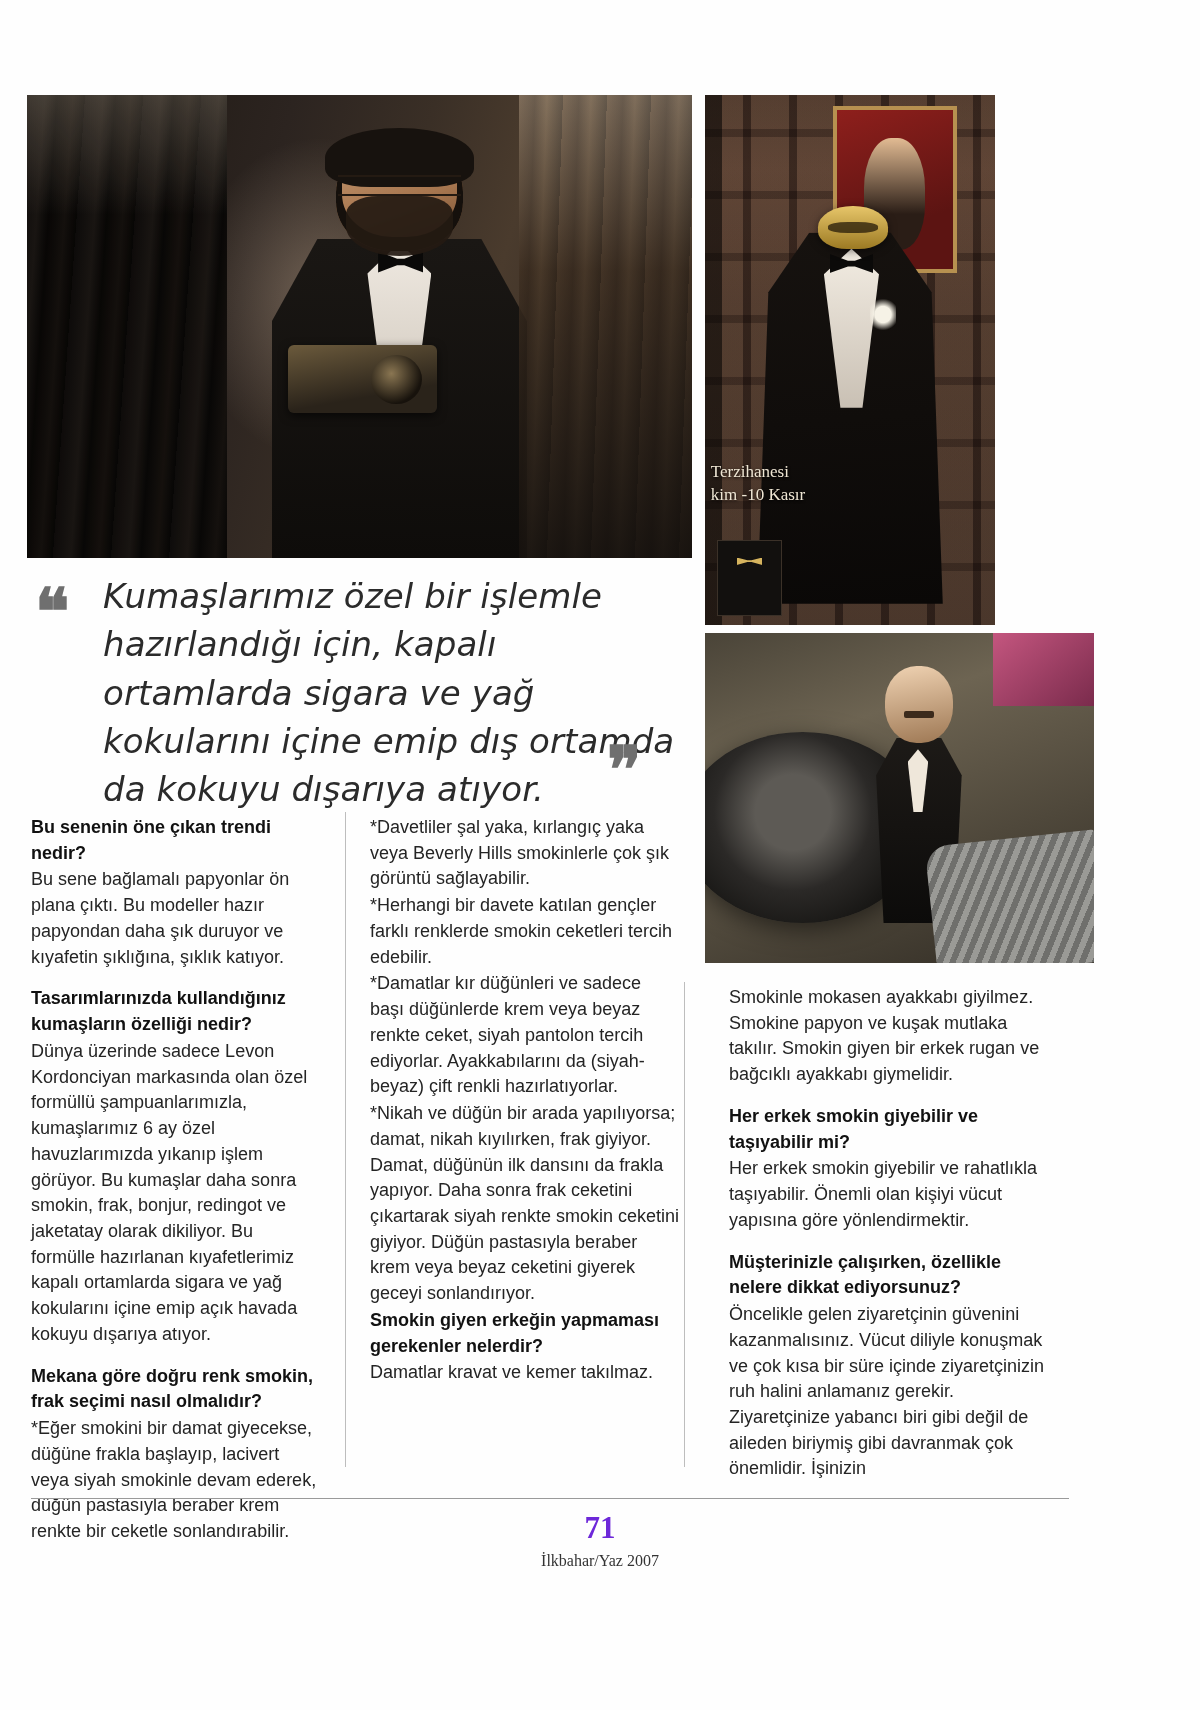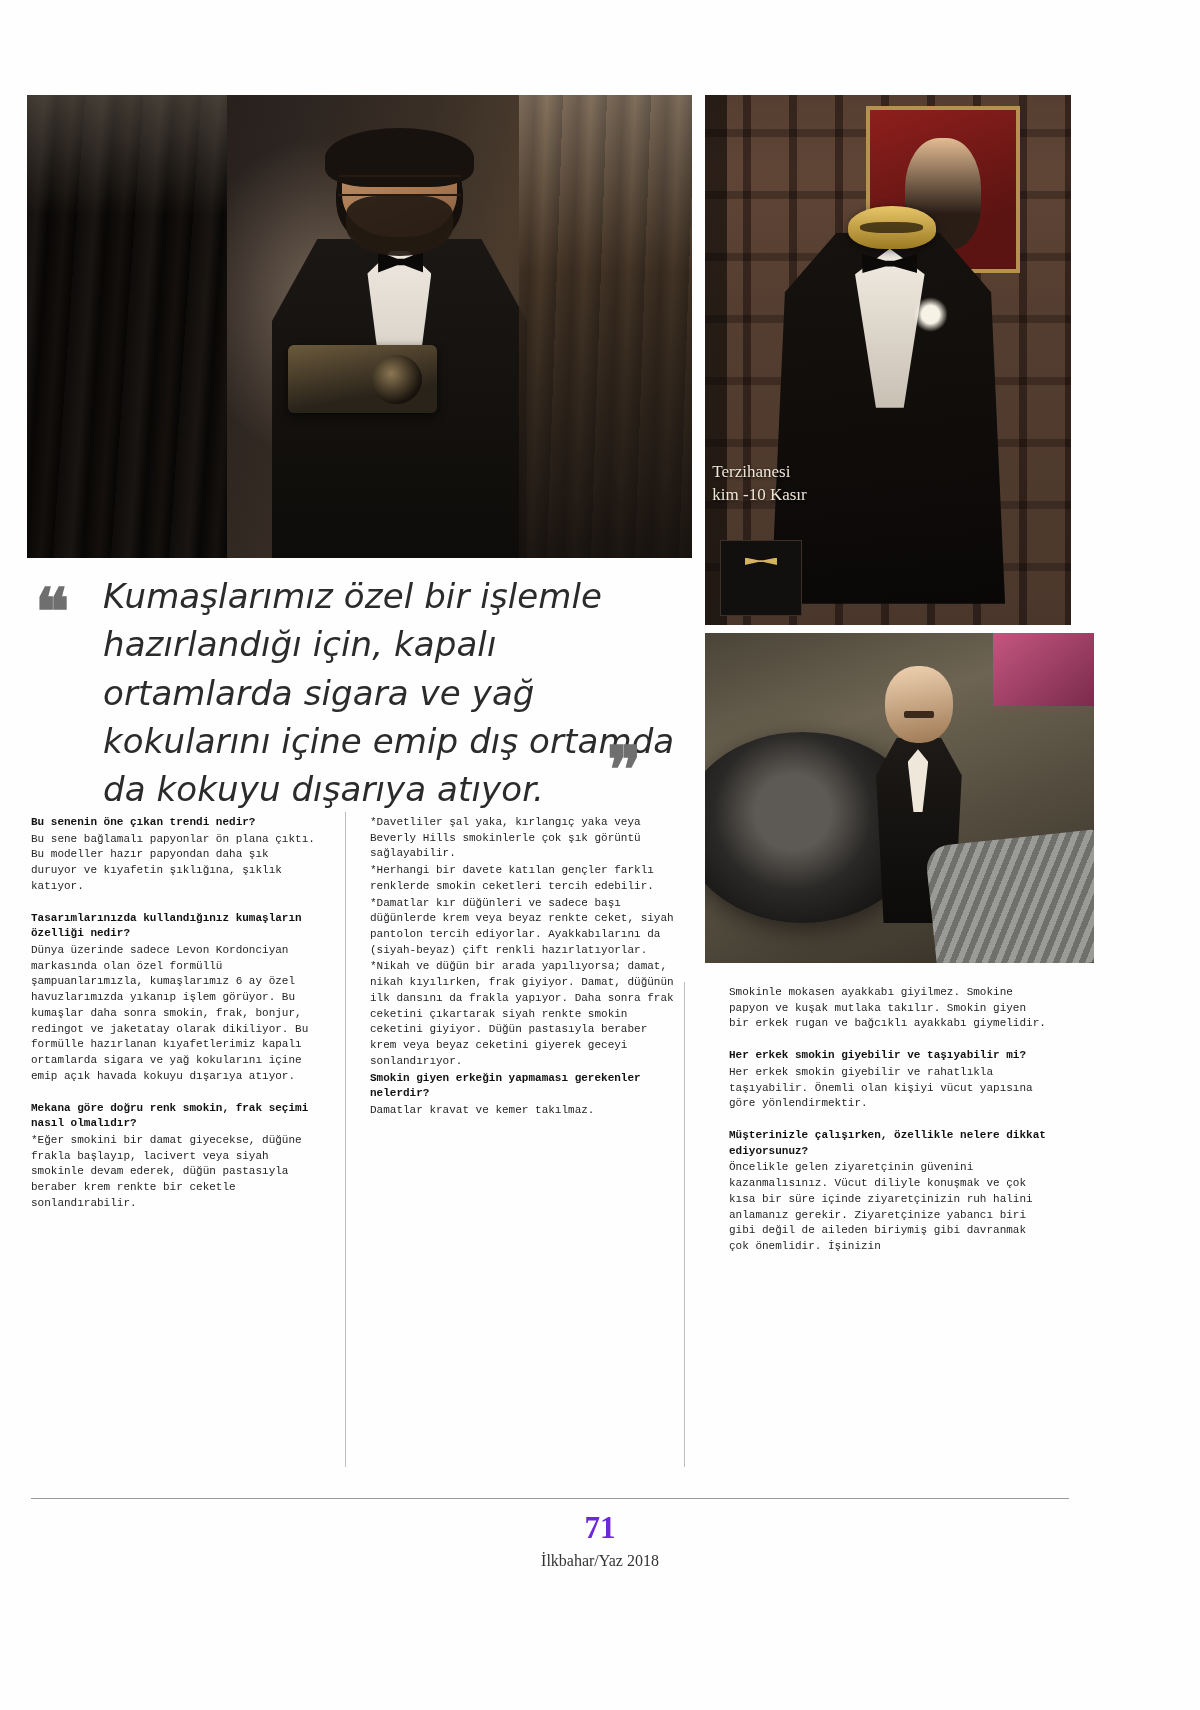--- a/index.html
+++ b/index.html
@@ -130,21 +130,21 @@
     right: 10%; top: 14%;
     width: 34%; height: 72%;
     border-radius: 50%;
     background: radial-gradient(circle at 40% 38%, #8a7652, #17120c 70%);
   }
 
   
   .photo-tux {
     left: 705px;
     top: 95px;
-    width: 366px;
+    width: 290px;
     height: 530px;
     background:
       linear-gradient(180deg, #2b1d18 0%, #3b2720 14%, #2a1c17 40%, #1b1210 100%);
   }
   .photo-tux .frames {
     position: absolute; inset: 0;
     background:
       linear-gradient(90deg, rgba(0,0,0,.55) 0 6%, rgba(0,0,0,0) 6%),
       repeating-linear-gradient(90deg, rgba(160,120,90,.22) 0 38px, rgba(40,26,20,.5) 38px 46px),
       repeating-linear-gradient(0deg, rgba(190,150,115,.14) 0 54px, rgba(30,20,16,.45) 54px 62px);
@@ -338,24 +338,23 @@
     font-weight: 300;
     font-size: 34px;
     line-height: 1.42;
     color: #2b2b2b;
     letter-spacing: .1px;
   }
 
   
   .col {
     position: absolute;
-    font-size: 11px;
+    font-size: 18px;
     line-height: 1.43;
     color: #242424;
-    font-family: Liberation Mono, monospace;
   }
   .col-1 { left: 31px;  top: 815px;  width: 288px; }
   .col-2 { left: 370px; top: 815px;  width: 310px; }
   .col-3 { left: 729px; top: 985px;  width: 320px; }
 
   .col p {
     margin: 0 0 1px 0;
     text-align: left;
   }
   .col p.spaced { margin-bottom: 16px; }
@@ -479,15 +478,15 @@
   <div class="col col-3">
     <p class="spaced">Smokinle mokasen ayakkabı giyilmez. Smokine papyon ve kuşak mutlaka takılır. Smokin giyen bir erkek rugan ve bağcıklı ayakkabı giymelidir.</p>
     <p class="q">Her erkek smokin giyebilir ve taşıyabilir mi?</p>
     <p class="spaced">Her erkek smokin giyebilir ve rahatlıkla taşıyabilir. Önemli olan kişiyi vücut yapısına göre yönlendirmektir.</p>
     <p class="q">Müşterinizle çalışırken, özellikle nelere dikkat ediyorsunuz?</p>
     <p>Öncelikle gelen ziyaretçinin güvenini kazanmalısınız. Vücut diliyle konuşmak ve çok kısa bir süre içinde ziyaretçinizin ruh halini anlamanız gerekir. Ziyaretçinize yabancı biri gibi değil de aileden biriymiş gibi davranmak çok önemlidir. İşinizin</p>
   </div>
 
   <div class="footer-line"></div>
   <div class="page-number">71</div>
-  <div class="issue">İlkbahar/Yaz 2018</div>
+  <div class="issue">İlkbahar/Yaz 2007</div>
 
 </div>
 
 </body></html>

